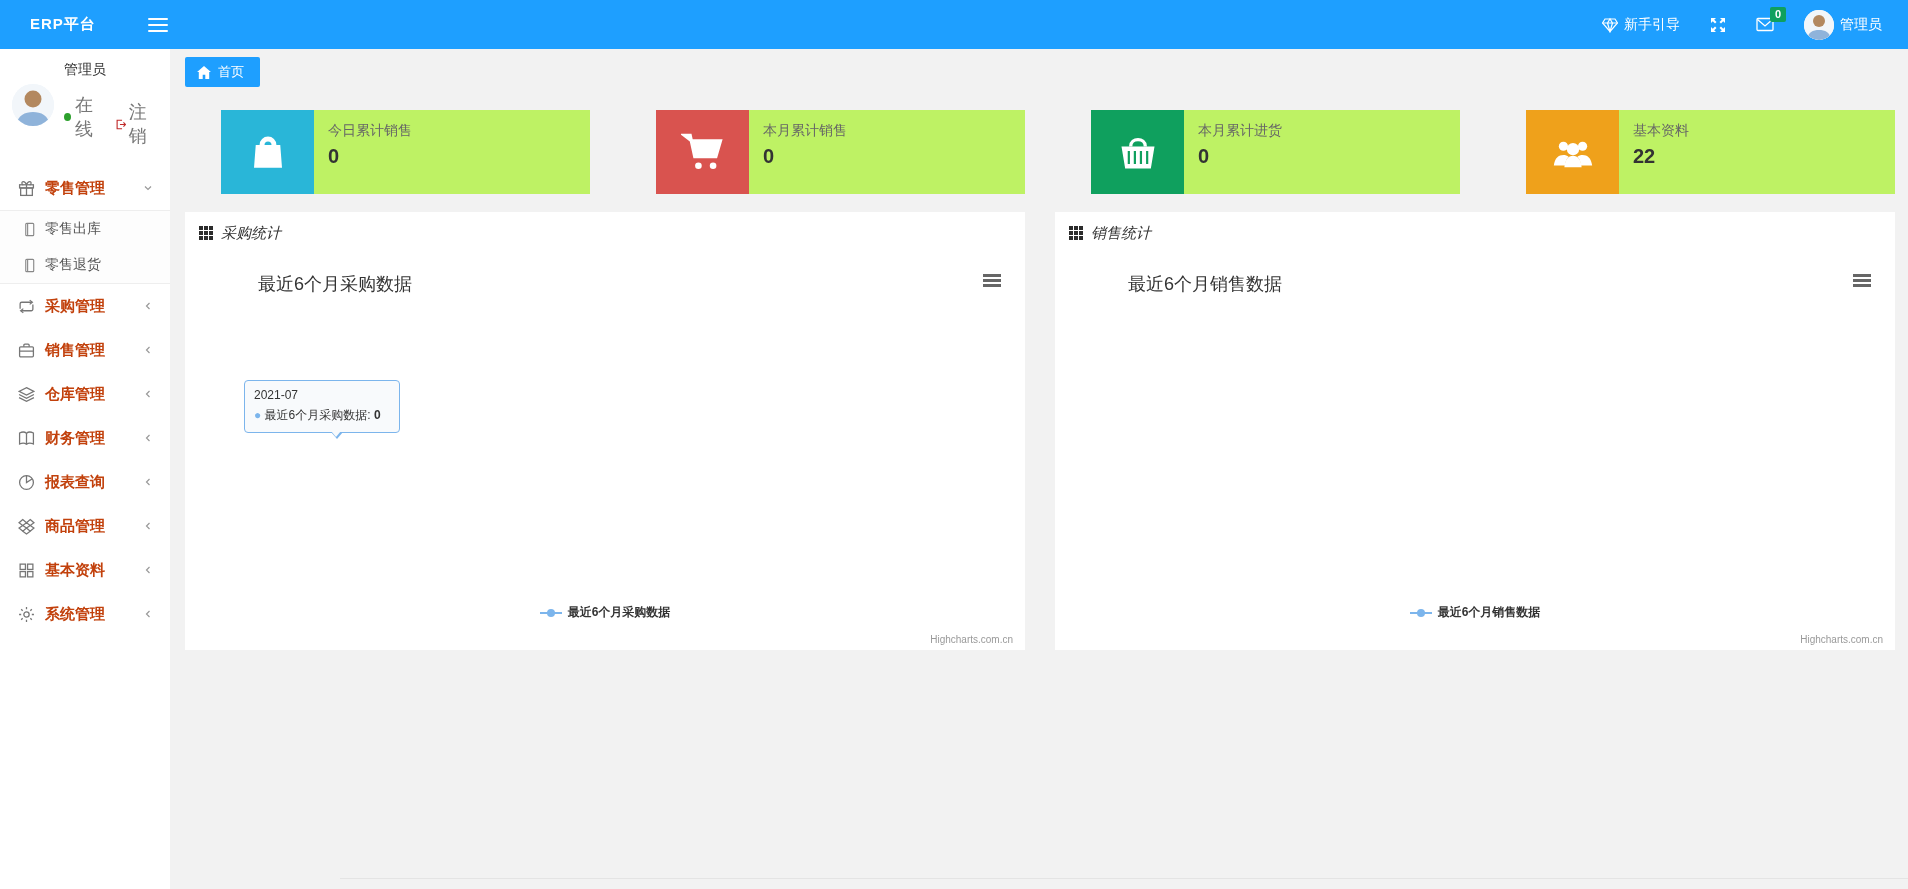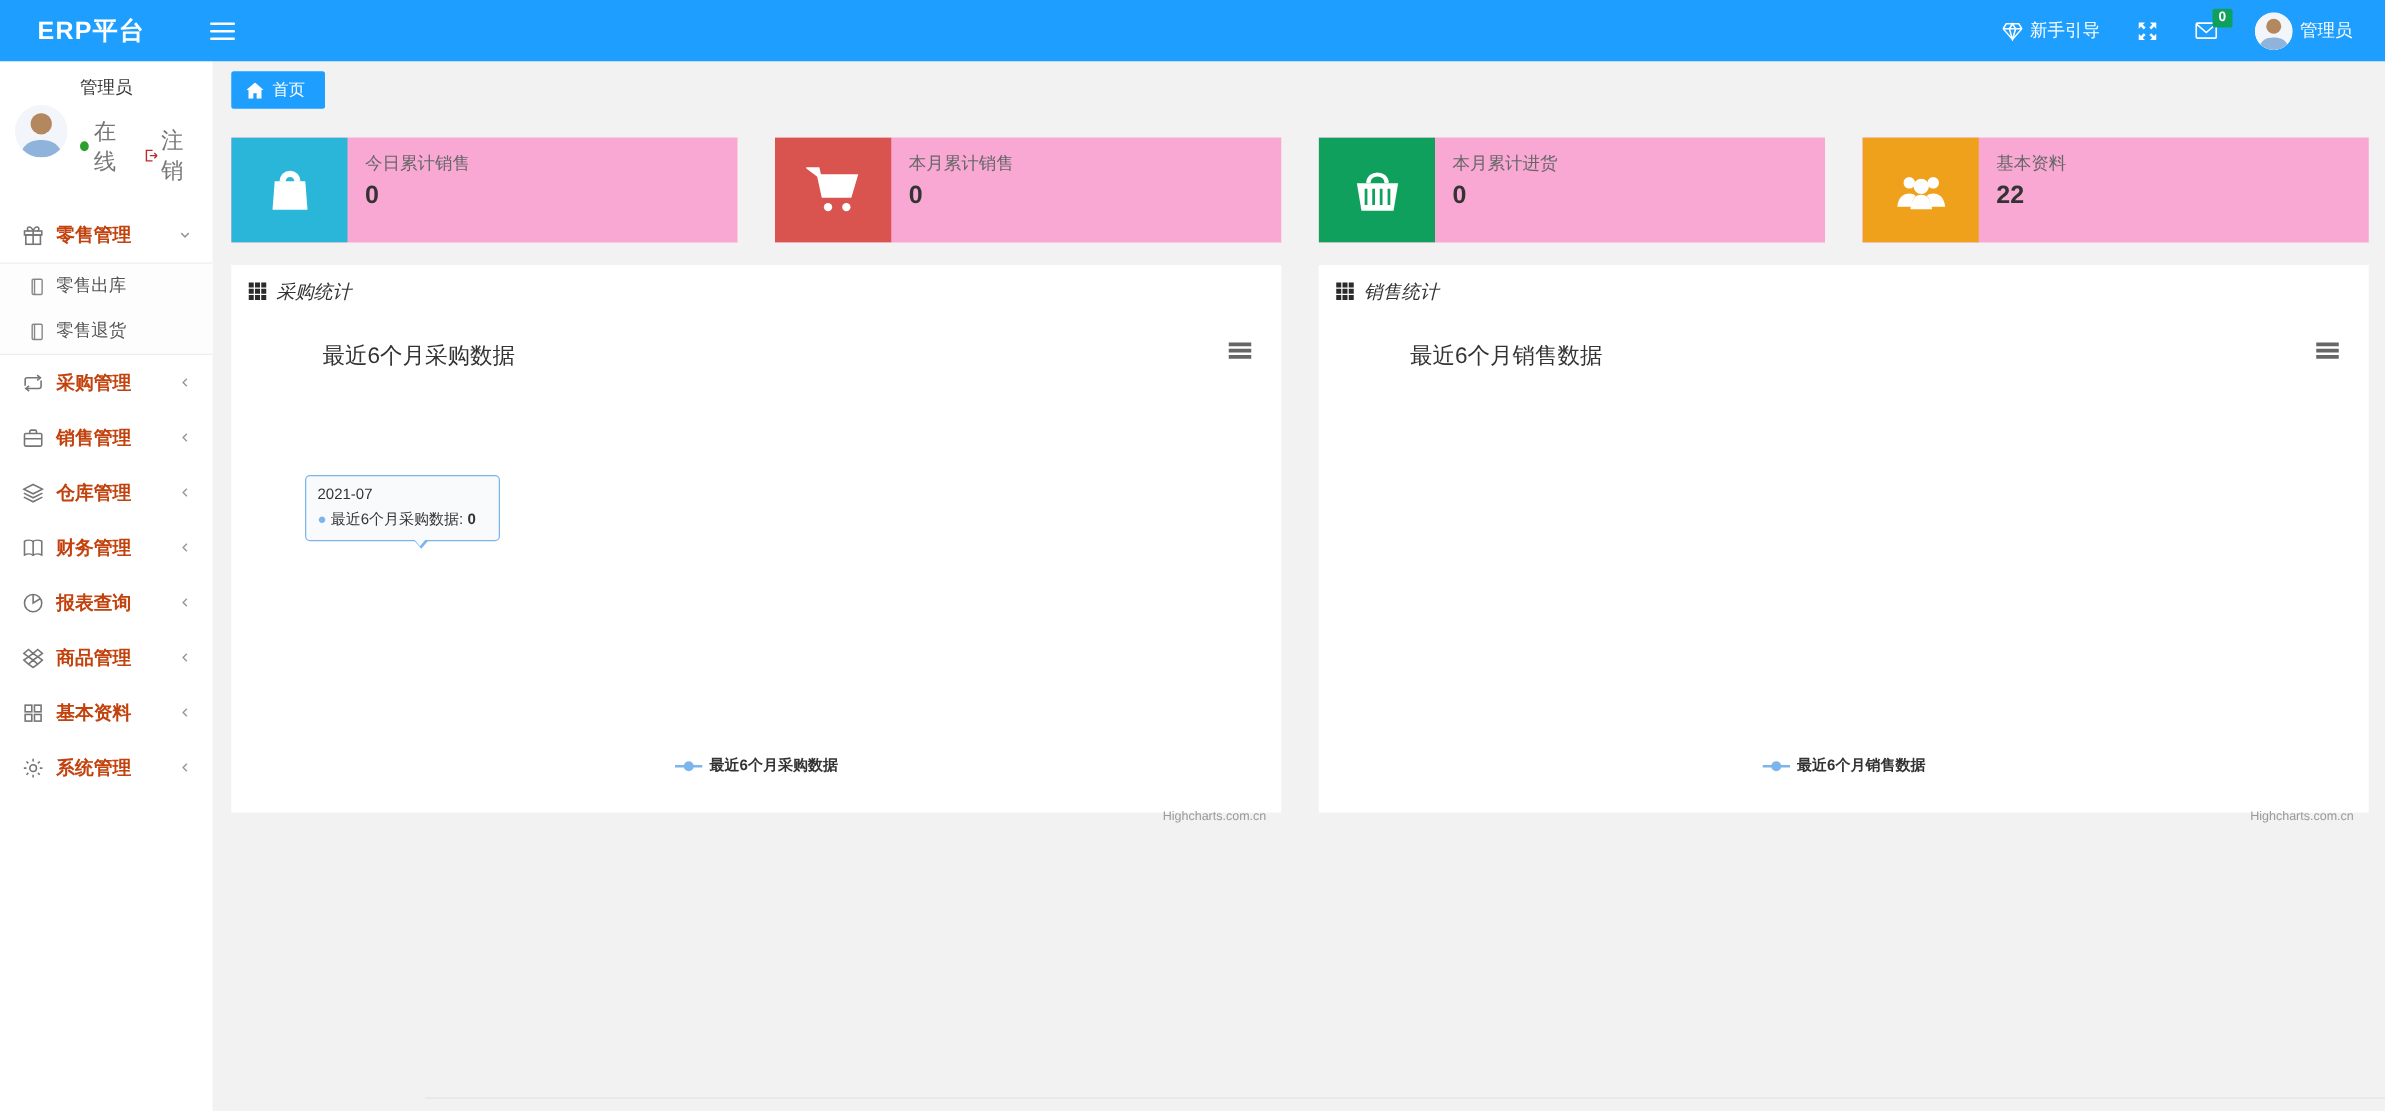--- a/index.html
+++ b/index.html
@@ -2,21 +2,21 @@
 <html><head>
 <meta charset="utf-8">
 <style>
   * { margin:0; padding:0; box-sizing:border-box; }
   html,body { width:1908px; height:889px; overflow:hidden;
     font-family:"Liberation Sans","DejaVu Sans",sans-serif; background:#f2f2f2; }
 
   
   .navbar { position:absolute; top:0; left:0; width:1908px; height:49px;
     background:#1E9FFF; color:#fff; display:flex; align-items:center; z-index:30; }
-  .brand { font-size:20px; font-weight:bold; padding-left:30px; letter-spacing:1px; }
+  .brand { font-size:15px; font-weight:bold; padding-left:30px; letter-spacing:1px; }
   .nav-burger { margin-left:52px; width:20px; cursor:pointer; }
   .nav-burger span { display:block; height:2px; background:#fff; margin:4px 0; border-radius:1px; }
   .nav-right { margin-left:auto; display:flex; align-items:center; gap:30px; padding-right:26px; font-size:14px; }
   .nav-item { display:flex; align-items:center; gap:6px; cursor:pointer; }
   .mail-wrap { position:relative; }
   .badge { position:absolute; top:-10px; right:-12px; background:#0fa05e; color:#fff;
     font-size:11px; line-height:1; padding:2px 5px; border-radius:2px; font-weight:bold; }
   .nav-avatar { width:30px; height:30px; border-radius:50%; overflow:hidden; background:#f5f8fb; }
 
   
@@ -39,40 +39,40 @@
     font-size:14px; color:#555; cursor:pointer; }
   .submenu-item .m-ico { width:15px; height:15px; margin-right:8px; color:#888; flex:none; }
 
   
   .main { position:absolute; left:170px; top:49px; right:0; bottom:0; background:#f2f2f2; }
   .crumb-row { padding:8px 0 0 15px; }
   .crumb-tab { display:inline-flex; align-items:center; gap:7px; background:#1E9FFF; color:#fff;
     font-size:13px; padding:6px 16px 6px 12px; border-radius:2px; cursor:pointer; }
 
   .cards { display:grid; grid-template-columns:repeat(4,1fr); gap:30px; margin:23px 13px 0 15px; }
-  .card { background:#f9a8d4; height:84px; display:flex; overflow:hidden; }
+  .card { background:#bef264; height:84px; display:flex; overflow:hidden;margin-left:36px; }
   .card-ico { width:93px; flex:none; display:flex; align-items:center; justify-content:center; color:#fff; }
   .c0 { background:#29b6d8; } .c1 { background:#d9534f; } .c2 { background:#0fa05e; } .c3 { background:#efa11b; }
   .card-txt { padding:12px 0 0 14px; }
   .card-title { font-size:14px; color:#666; }
   .card-value { font-size:20px; font-weight:bold; color:#333; margin-top:5px; }
 
   .charts { display:grid; grid-template-columns:repeat(2,1fr); gap:30px; margin:18px 13px 0 15px; }
   .panel { background:#fff; height:438px; }
   .panel-head { height:42px; display:flex; align-items:center; padding:0 14px;font-style:italic; }
   .th-ico { display:grid; grid-template-columns:repeat(3,4px); grid-auto-rows:4px; gap:1px; margin-right:8px; }
   .th-ico i { background:#2b2b2b; }
   .panel-title { font-size:15px; color:#333; }
   .chart-body { position:relative; height:396px; }
   .chart-body svg.plot { position:absolute; inset:0; }
   .export-btn { position:absolute; top:18px; right:24px; width:18px; cursor:pointer; }
   .export-btn span { display:block; height:3px; background:#666; margin:2px 0; }
   .legend { position:absolute; left:0; right:0; top:350px; display:flex; justify-content:center;
     align-items:center; gap:6px; font-size:12px; font-weight:bold; color:#333; cursor:pointer; }
-  .credit { position:absolute; right:12px; top:394px; font-size:10px; color:#999; cursor:pointer; }
+  .credit { position:absolute; right:12px; top:380px; font-size:10px; color:#999; cursor:pointer; }
 
   
   .hc-tooltip { position:absolute; left:59px; top:126px; width:156px; background:rgba(248,250,252,.95);
     border:1px solid #7cb5ec; border-radius:4px; padding:7px 9px 8px; font-size:12px; color:#333; z-index:5; }
   .hc-tooltip .tt-line2 { margin-top:5px; white-space:nowrap; }
   .tt-dot { color:#7cb5ec; }
   .hc-tooltip:after, .hc-tooltip:before { content:""; position:absolute; left:86px; border-style:solid; }
   .hc-tooltip:after { bottom:-7px; border-width:7px 6px 0 6px; border-color:#7cb5ec transparent transparent transparent; }
   .hc-tooltip:before { bottom:-5px; border-width:6px 5px 0 5px; border-color:rgba(248,250,252,1) transparent transparent transparent; z-index:1; }
 

